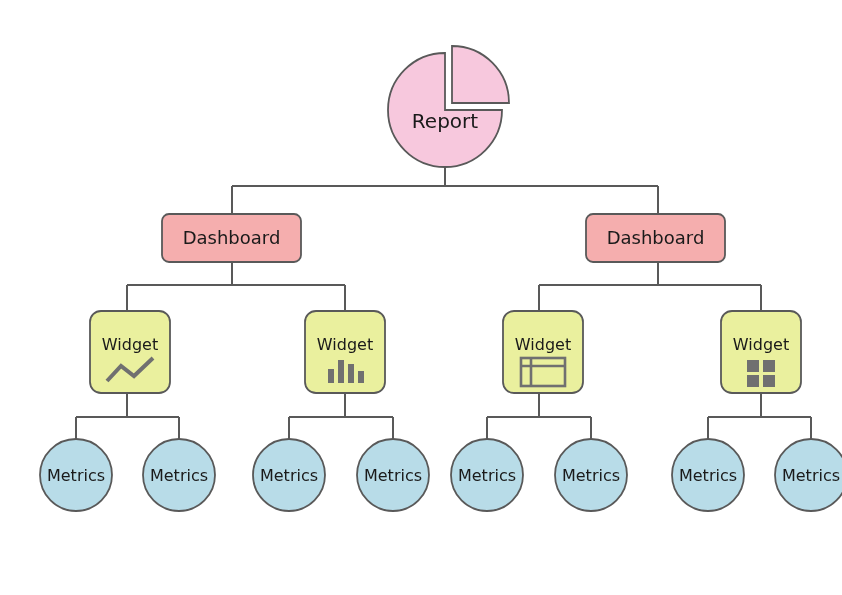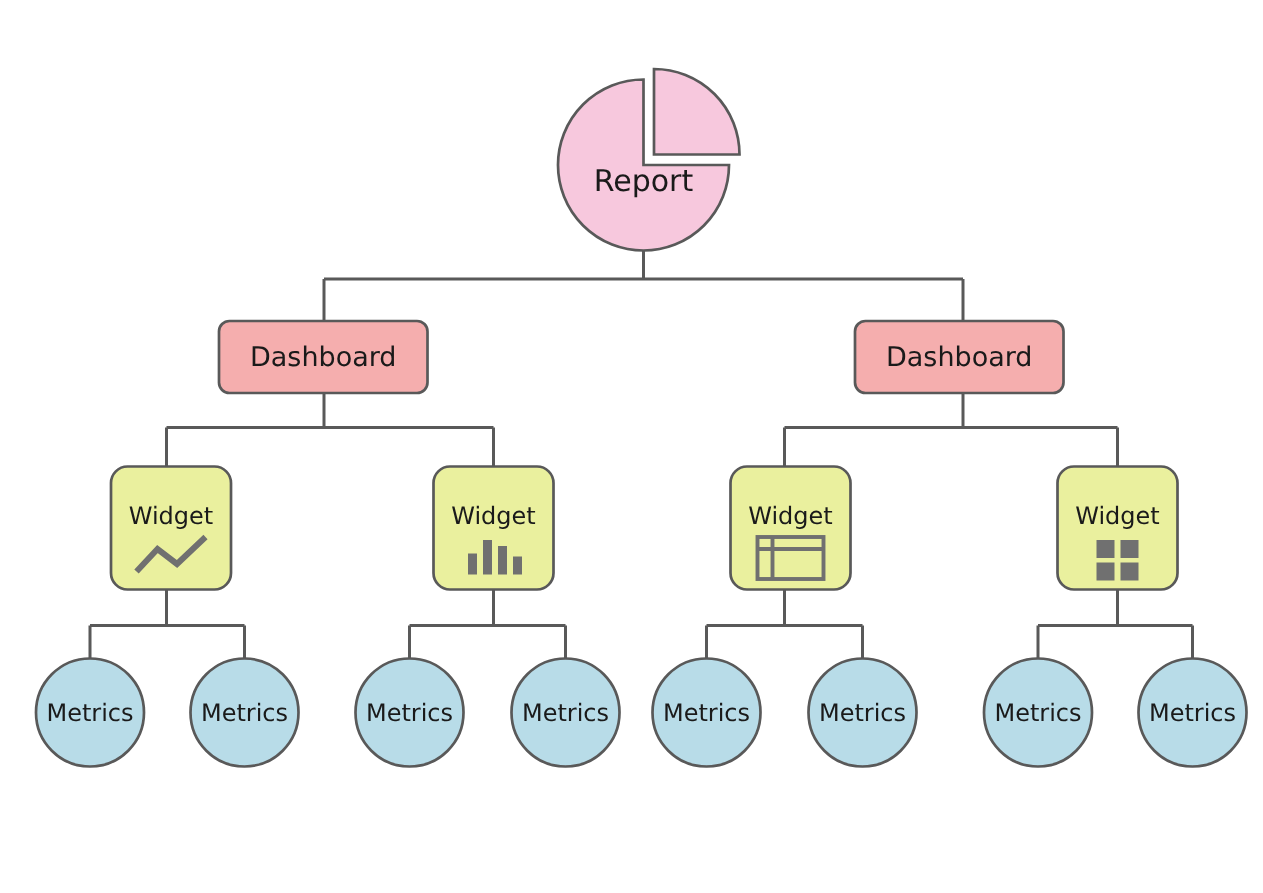--- a/index.html
+++ b/index.html
@@ -10,21 +10,21 @@
   body {
     width: 842px;
     height: 595px;
     position: relative;
     overflow: hidden;
     font-family: "DejaVu Sans", "Liberation Sans", sans-serif;
   }
   #diagram-root {
     position: absolute;
     top: 0;
-    left: 1px;
+    left: 17px;
     width: 809px;
     height: 595px;
   }
   svg.canvas {
     position: absolute;
     top: 0;
     left: 0;
     width: 842px;
     height: 595px;
     display: block;

